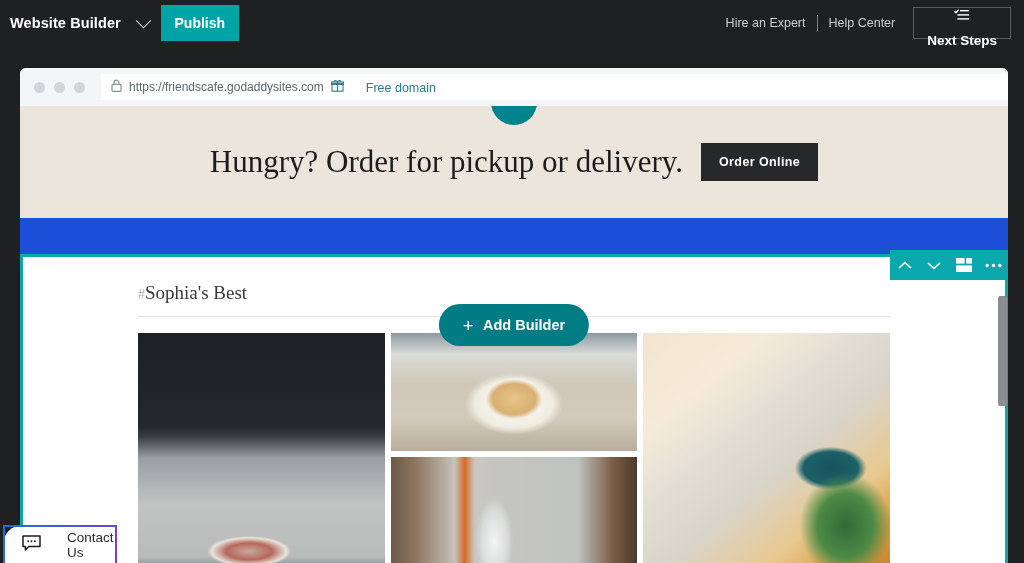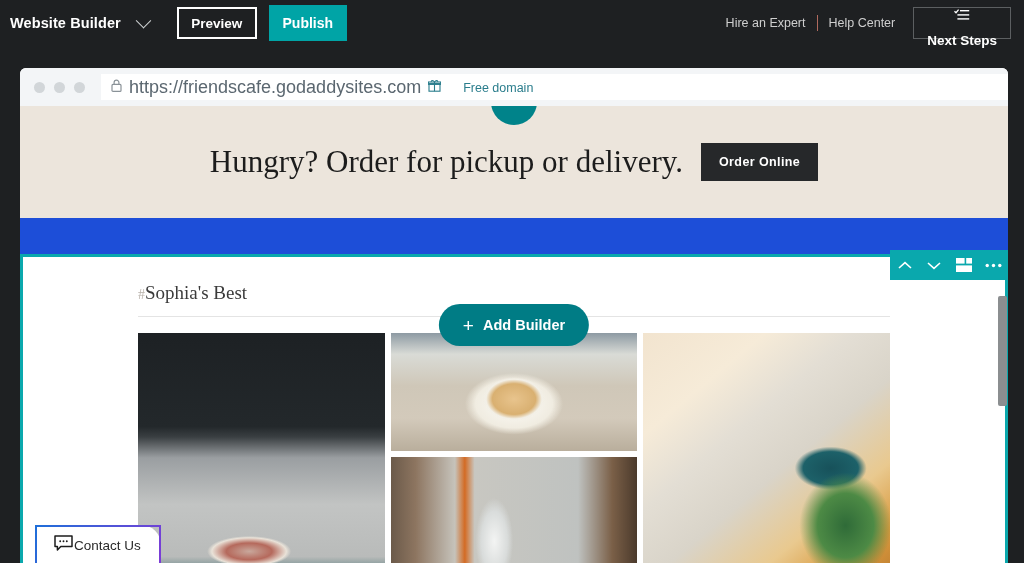--- a/index.html
+++ b/index.html
@@ -98,21 +98,21 @@
   .dot { width: 11px; height: 11px; border-radius: 50%; background: #d2d6d9; }
   .urlbar {
     margin-left: 16px;
     flex: 1;
     height: 26px;
     background: #ffffff;
     display: flex; align-items: center;
     padding-left: 10px;
     gap: 7px;
   }
-  .url-text { color: #5b6770; font-size: 18px; }
+  .url-text { color: #5b6770; font-size: 12px; }
   .free-domain {
     color: #2a7d8c; font-size: 12.5px; cursor: pointer;
     display:flex; align-items:flex-end; gap:22px;
   }
 
   
   .site {
     position: relative;
     height: 518px;
     background: #1d4ed8;
@@ -231,31 +231,30 @@
       radial-gradient(ellipse 50px 30px at 76% 52%, #17515a 0%, #1d6169 55%, transparent 72%),
       linear-gradient(140deg, #f2e4cf 0%, #f6ebd8 22%, #e3ded4 38%, #d9d4c9 54%, #e9c98f 72%, #d99a3e 86%, #b7752c 100%),
       linear-gradient(to bottom, #f7f0e2 0%, #ece4d4 40%, #d8cfbf 100%);
     background-blend-mode: normal, normal, normal, normal;
   }
 
   
   .contact-pill {
     position: absolute;
     left: 3px; bottom: 0;
-    width: 126px; height: 38px;
+    width: 114px; height: 38px;
     background: #ffffff;
     border-radius: 20px 20px 0 0;
     border: 2px solid;
     border-image: linear-gradient(120deg, #1e6fd9, #7d3bd6) 1;
     border-bottom: none;
-    display: flex; align-items: center; gap: 1px;
+    display: flex; align-items: center; gap: 26px;
     padding-left: 17px;
     z-index: 60;
     cursor: pointer;
-    margin-left: 32px;
   }
   .contact-label { font-size: 13.5px; color: #2a2a2a; font-weight: 500; }
 
   .chat-fab {
     position: absolute;
     right: 17px; bottom: 11px;
     width: 42px; height: 42px;
     border-radius: 50%;
     background: #ece5dc;
     display: flex; align-items: center; justify-content: center;
@@ -283,21 +282,20 @@
 </style>
 </head>
 <body>
 
 <div class="appbar">
   <div class="brand">
     <span>Website Builder</span>
     <span class="chev-down"></span>
   </div>
 
-  <button class="btn-preview">Preview</button>
   <button class="btn-publish">Publish</button>
 
   <div class="appbar-right">
     <a class="link-expert">Hire an Expert</a>
     <span class="vdiv"></span>
     <a class="link-help">Help Center</a>
     <button class="btn-next">
       <span>
         <svg width="16" height="14" viewBox="0 0 16 14">
           <path d="M0.5 3.2 L2 4.7 L4.6 1.6" stroke="#ffffff" stroke-width="1.3" fill="none"></path>

